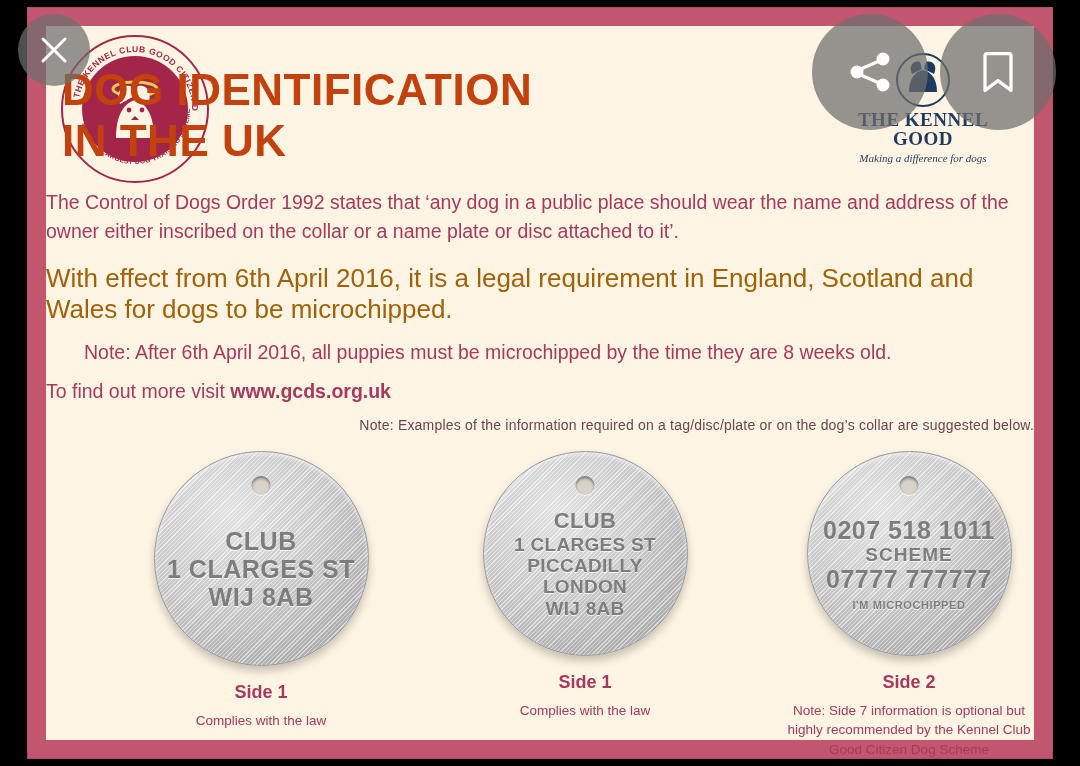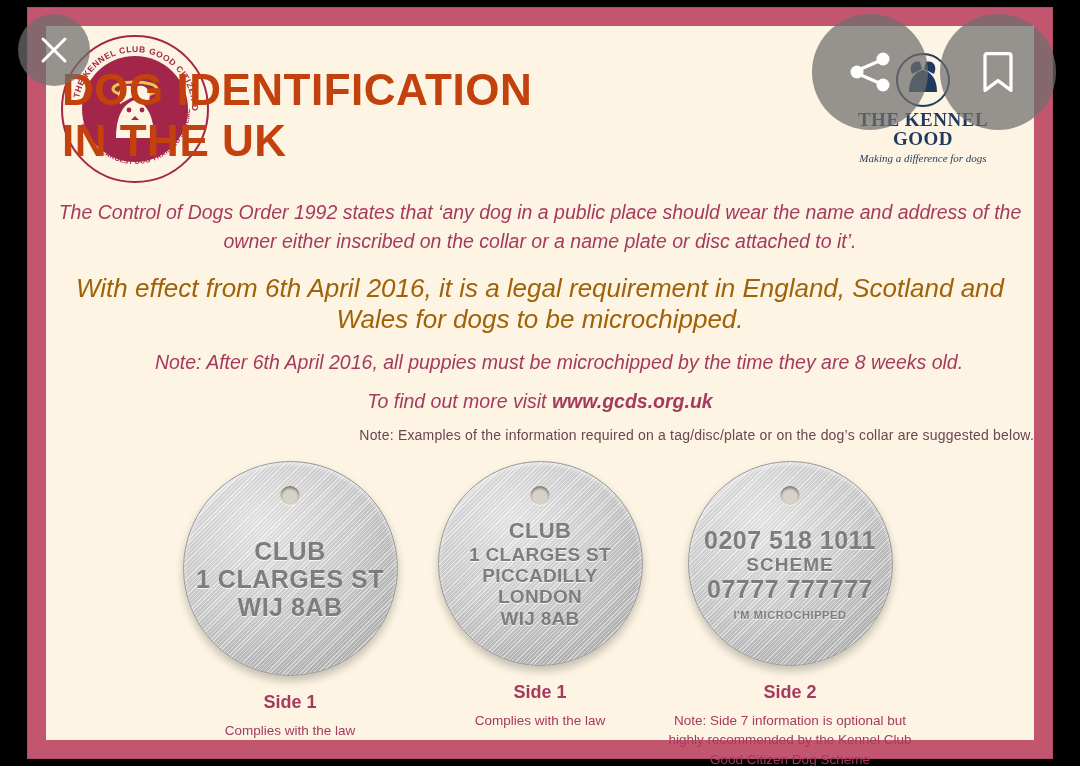--- a/index.html
+++ b/index.html
@@ -73,24 +73,23 @@
     color: #c2410c;
     font-weight: bold;
     font-size: 44px;
     line-height: 1.16;
     letter-spacing: 0.5px;
   }
   #title .l2 { display: block; }
 
   
   #copy {
-    margin-top: 12px;
-    text-align: center;
-    color: #a63a5e;
-    font-style: italic;
+    margin-top: 2px;
+    text-align: left;
+    color: #a63a5e;
   }
   #copy .p1 {
     font-size: 19.5px;
     line-height: 1.5;
     color: #a63a5e;
   }
   #copy .p2 {
     font-size: 26px;
     margin-top: 16px;
     color: #a16207;
@@ -115,22 +114,23 @@
     text-align: right;
     font-size: 14px;
     color: #6b4550;
     letter-spacing: 0.2px;
   }
 
   
   #tags {
     margin-top: 18px;
     display: flex;
-    justify-content: center;
+    justify-content: flex-end;
     align-items: flex-start;
+    gap: 74px;
   }
   .tag-col {
     width: 250px;
     text-align: center;
   }
   .disc {
     width: 215px; height: 215px;
     margin: 0 auto;
     border-radius: 50%;
     background:

